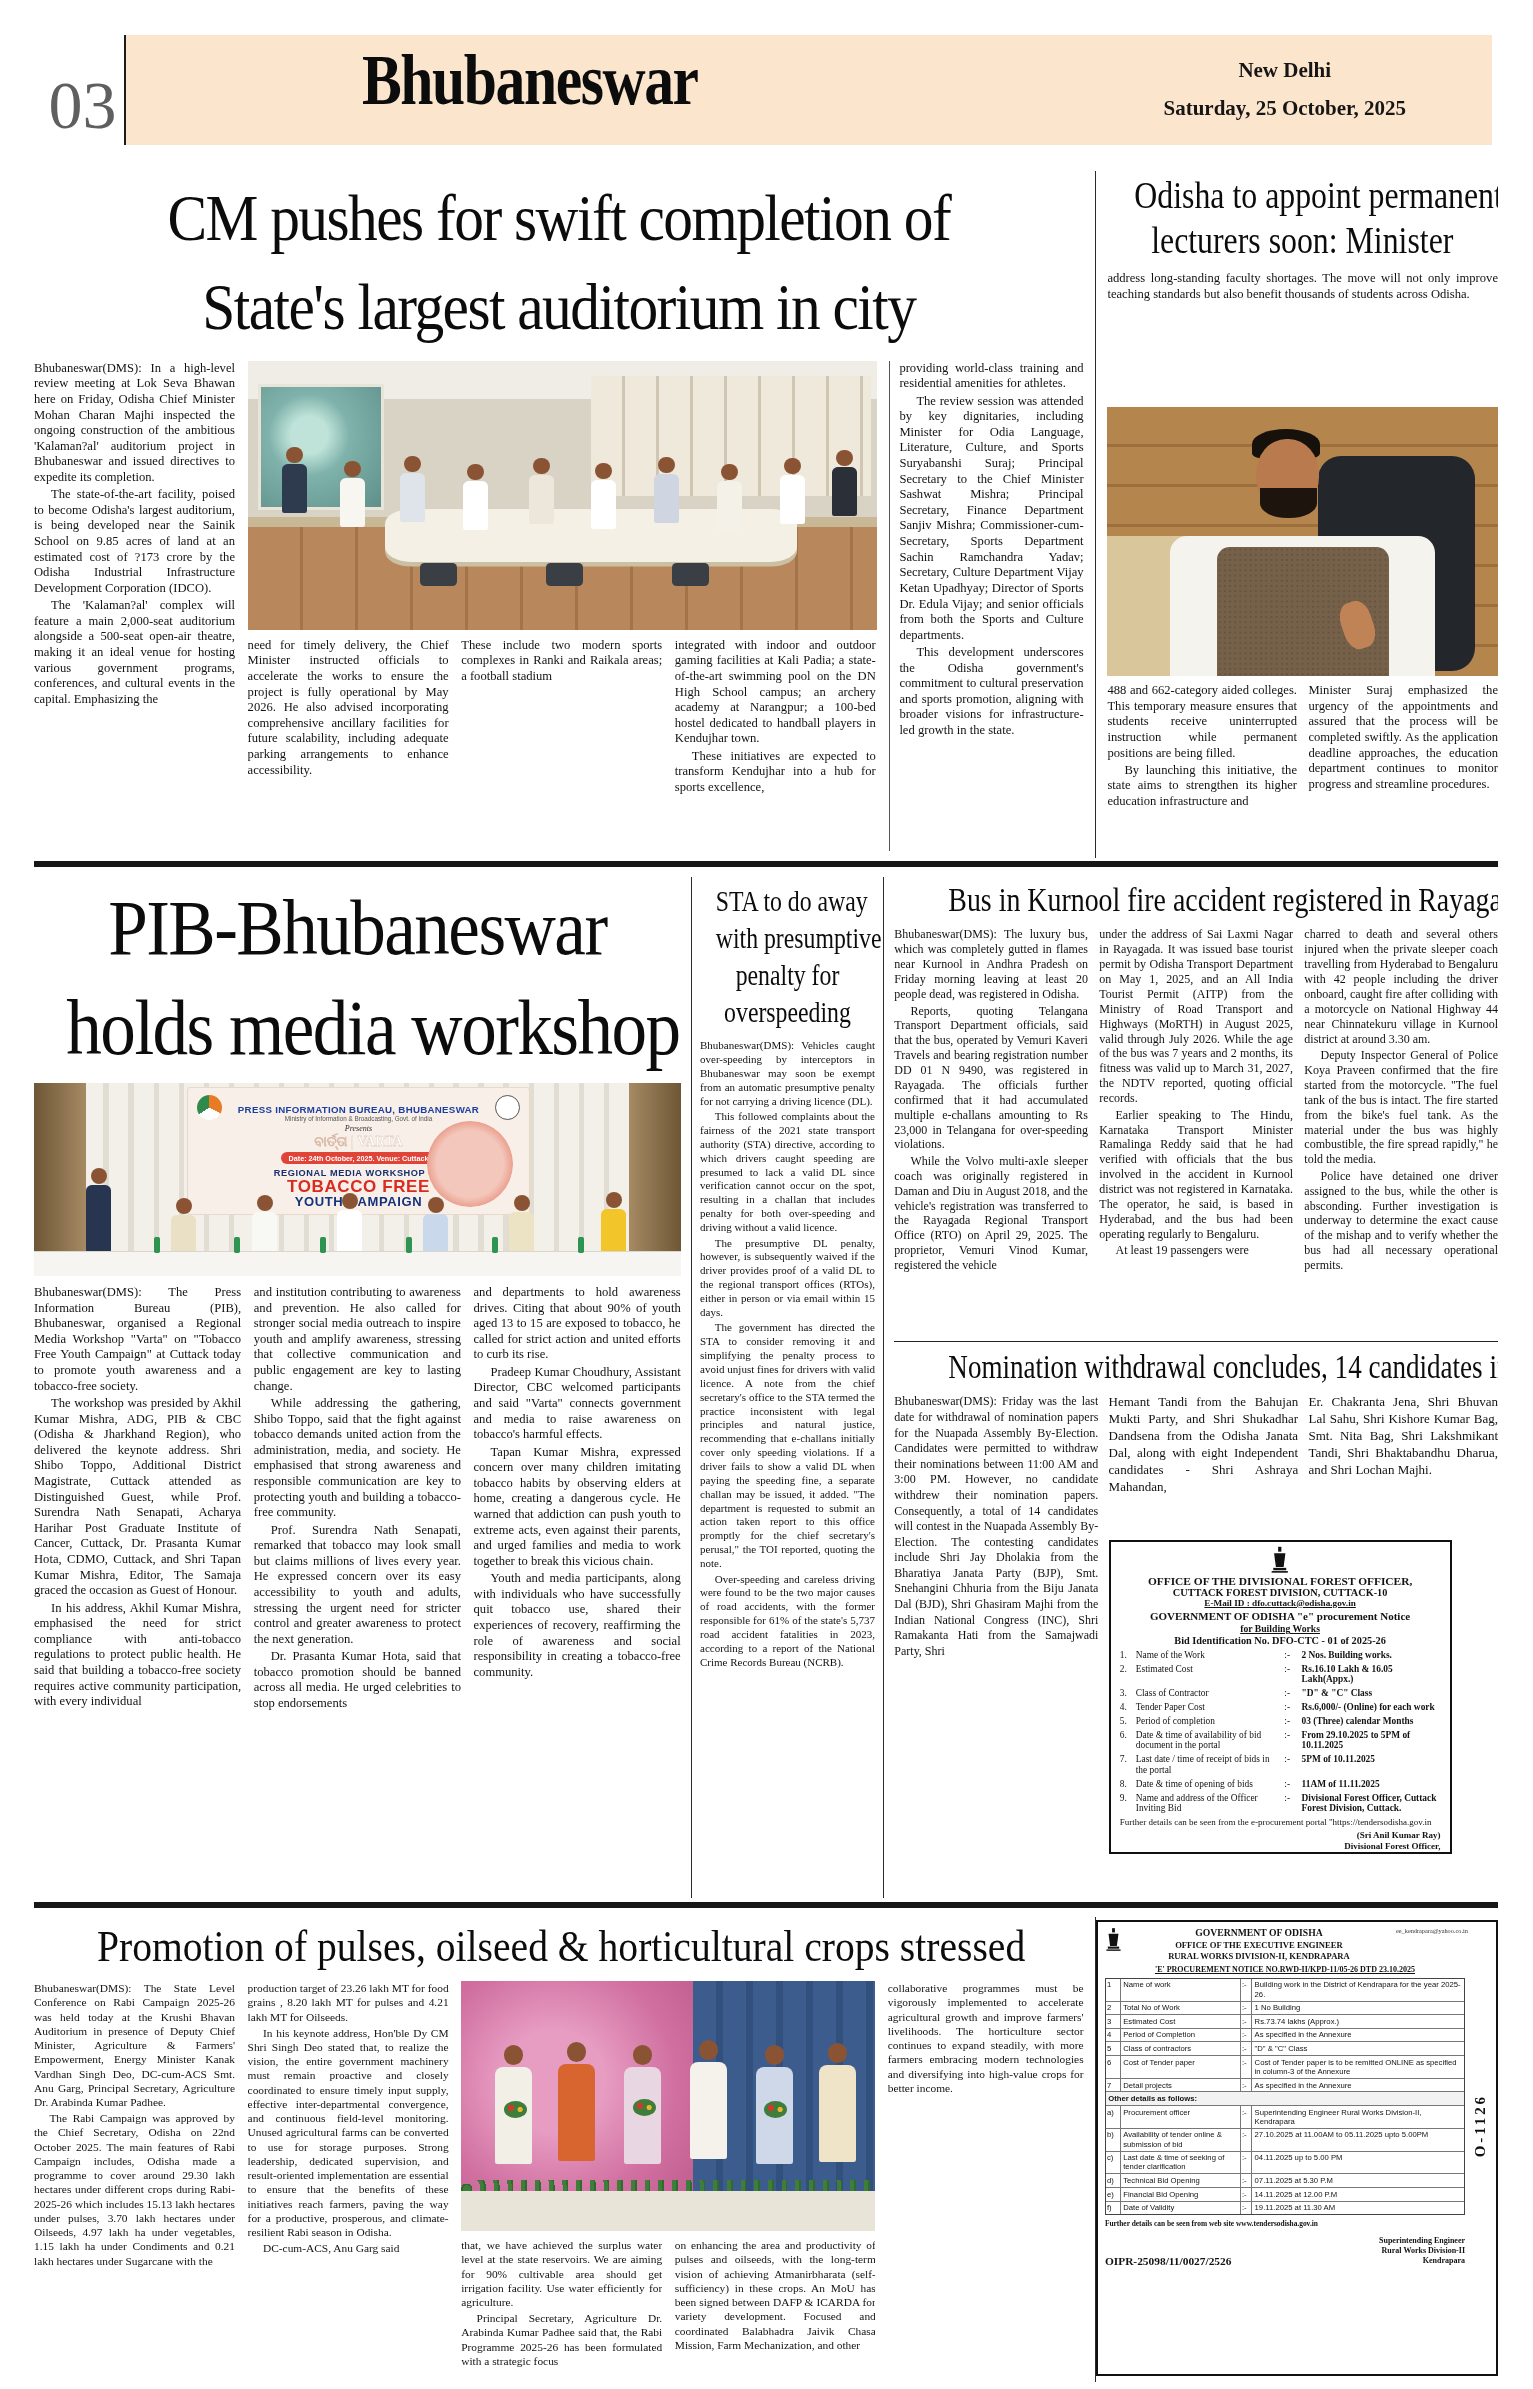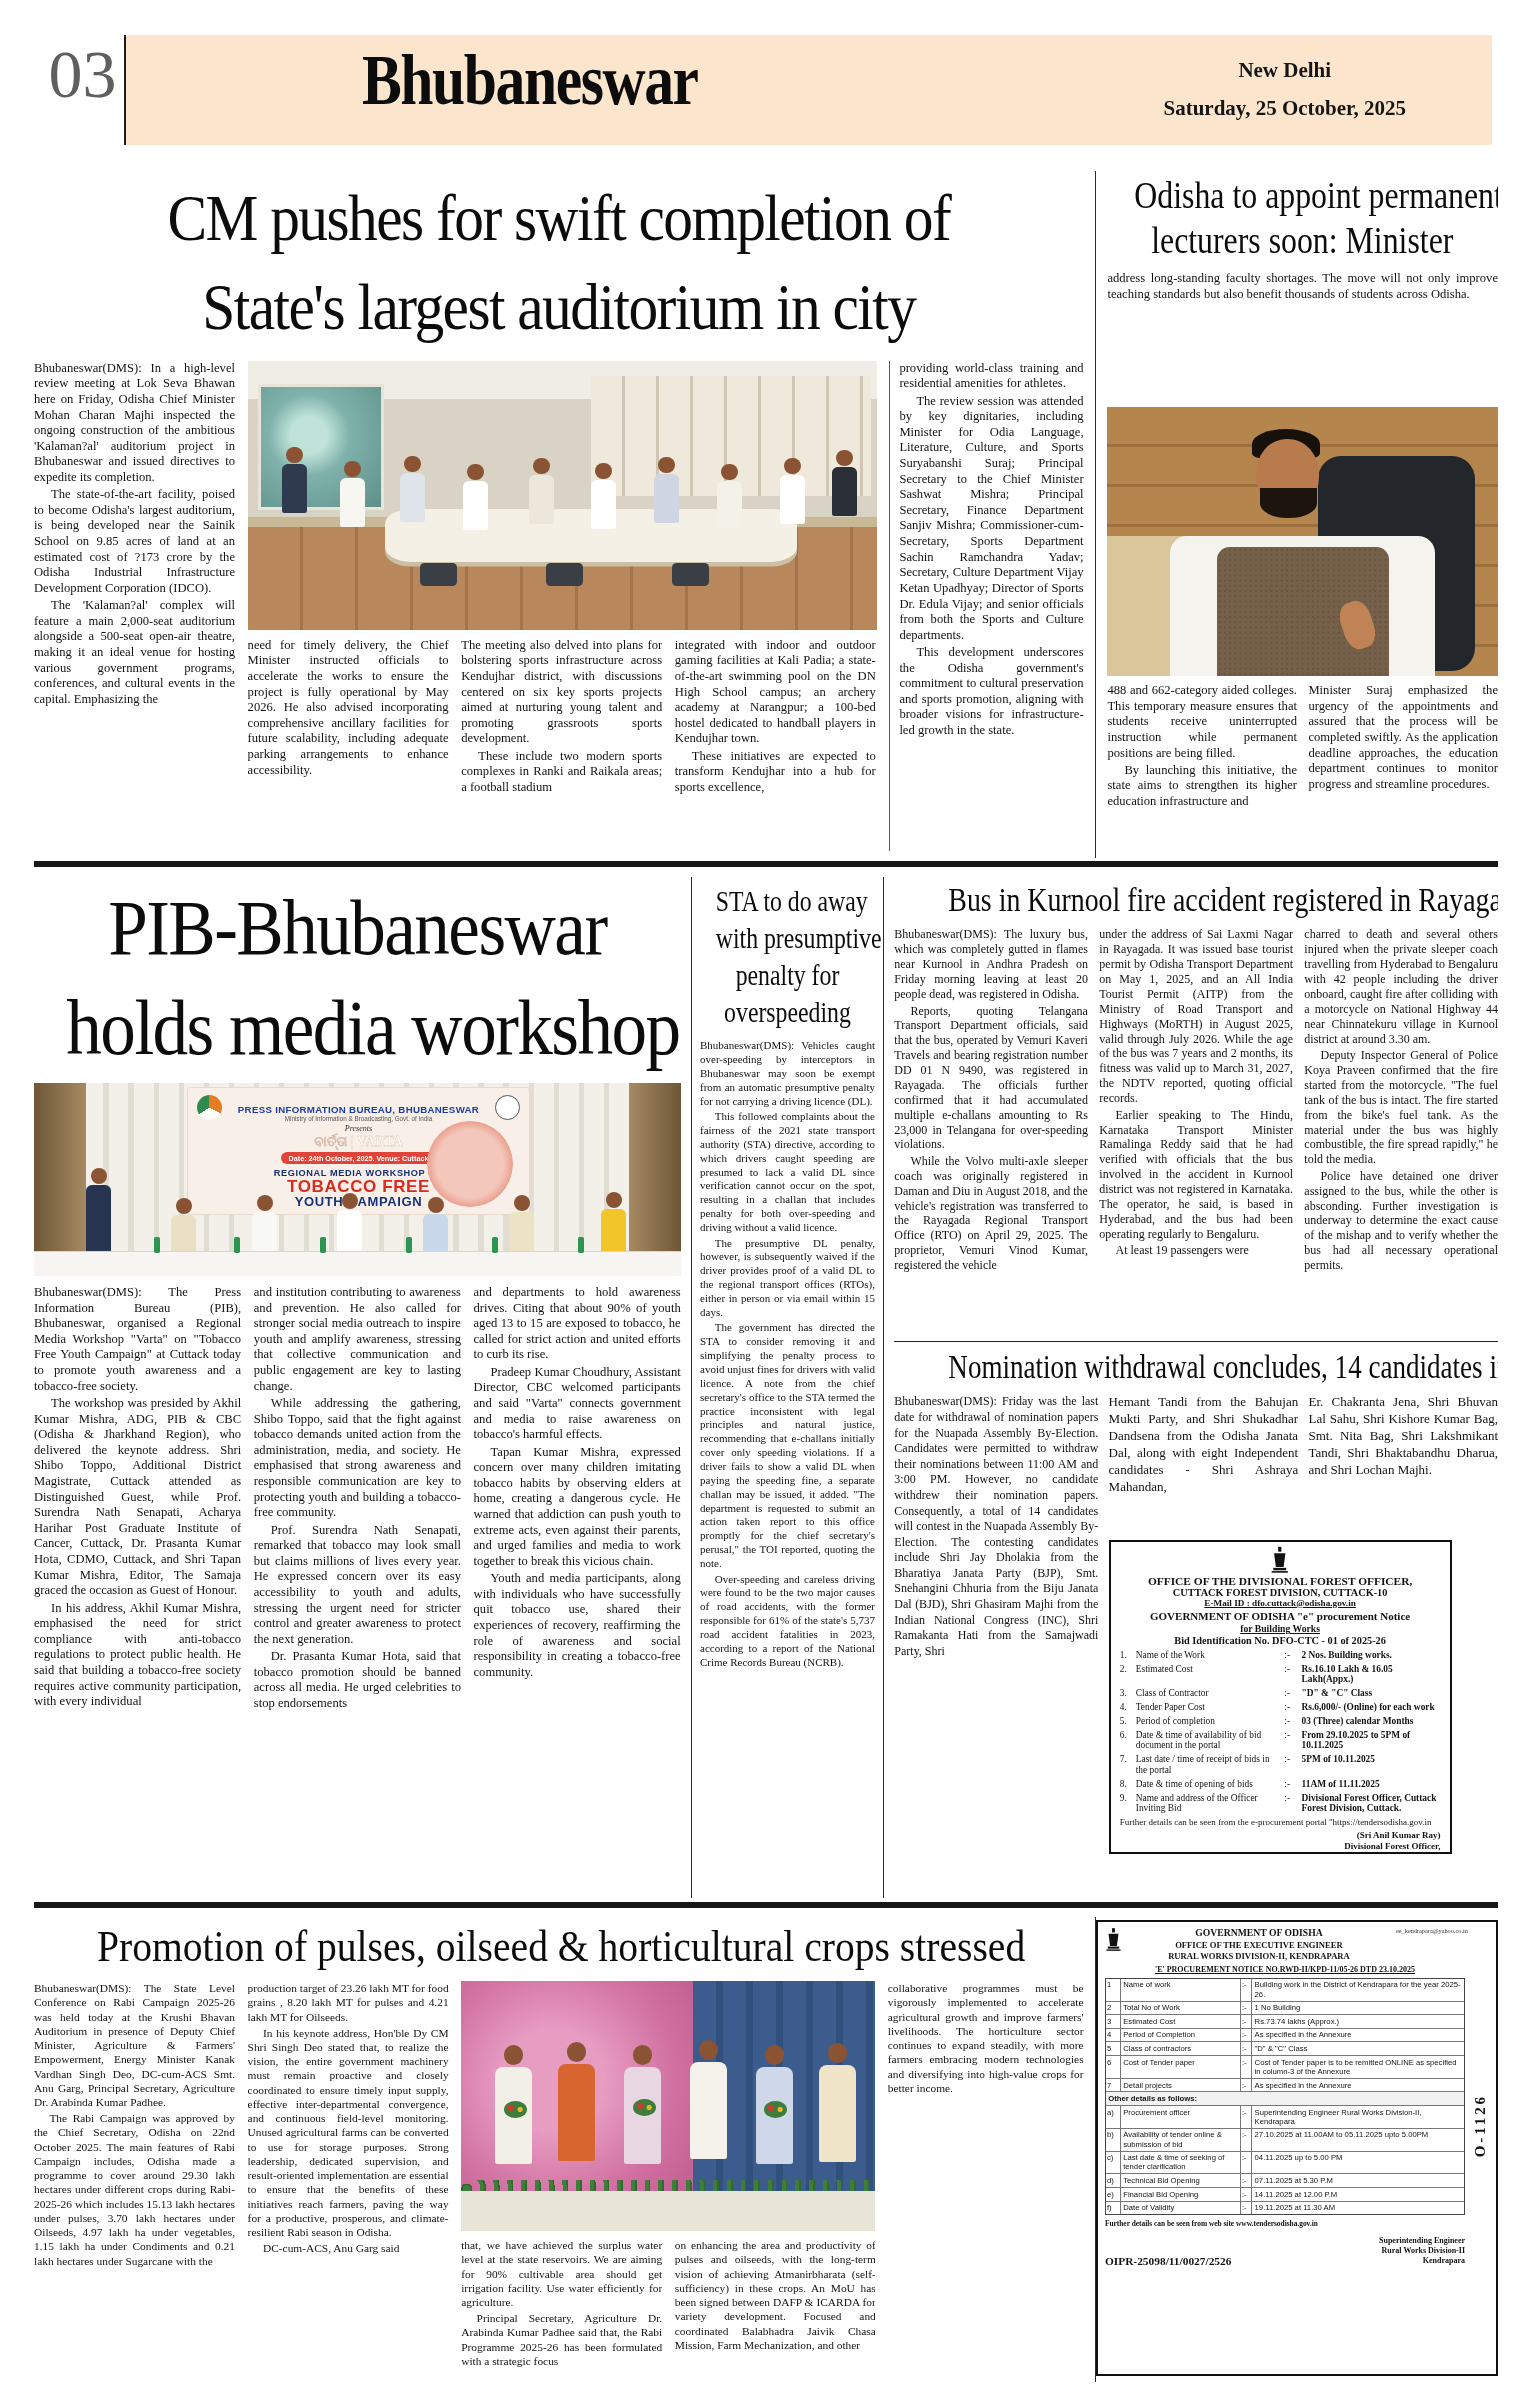--- a/index.html
+++ b/index.html
@@ -1,21 +1,21 @@
 <!DOCTYPE html>
 <html style="font-size:9.2px"><head>
 <meta charset="utf-8">
 <style>
   *{margin:0;padding:0;box-sizing:border-box}
   html,body{background:#ffffff}
   body{width:1533px;height:2389px;position:relative;font-family:"Liberation Serif",serif;color:#121212;overflow:hidden}
 
   
   .header{position:absolute;left:41px;top:35px;width:1451px;height:110px;background:#fbe5cd;display:flex;align-items:center}
-  .pagenum-box{width:85px;height:110px;background:#ffffff;border-right:2.3px solid #1c1c1c;display:flex;align-items:flex-start;justify-content:center}
+  .pagenum-box{width:85px;height:110px;background:#ffffff;border-right:2.3px solid #1c1c1c;display:flex;align-items:flex-end;justify-content:center}
   .pagenum{font-size:68px;color:#5f5f5f;font-weight:400}
   .masthead{margin-left:19.5px;font-size:48px;font-weight:700;color:#15503c;letter-spacing:-0.6px;text-shadow:0.6px 0.6px 0 #0e3527}
   .city{position:absolute;left:321px;top:4.6px;font-size:71px;font-weight:700;color:#0c0c0c;letter-spacing:-1.7px;transform:scaleX(.84);transform-origin:left center;white-space:nowrap}
   .edition{margin-left:auto;padding-right:86px;text-align:center;font-weight:700;font-size:21px;line-height:1.8;color:#161616}
 
   
   .sec{position:absolute;left:34px;width:1464px;display:flex;overflow:hidden}
   .bar{position:absolute;left:34px;width:1464px;height:5.7px;background:#171717}
   .hl{color:#0c0c0c;text-align:center;font-weight:400}
   .hl .ln{display:block;white-space:nowrap;transform-origin:center}
@@ -219,21 +219,20 @@
           <i class="fig" style="left:584px;top:106px;--c:#2b2f38"></i>
           <div class="cmph-chair" style="left:172px"></div>
           <div class="cmph-chair" style="left:298px"></div>
           <div class="cmph-chair" style="left:424px"></div>
         </div>
         <div class="cm-midcols">
           <div class="bodycol cm-col">
             <p>need for timely delivery, the Chief Minister instructed officials to accelerate the works to ensure the project is fully operational by May 2026. He also advised incorporating comprehensive ancillary facilities for future scalability, including adequate parking arrangements to enhance accessibility.</p>
           </div>
           <div class="bodycol cm-col">
-            <p>The meeting also delved into plans for bolstering sports infrastructure across Kendujhar district, with discussions centered on six key sports projects aimed at nurturing young talent and promoting grassroots sports development.</p>
             <p>These include two modern sports complexes in Ranki and Raikala areas; a football stadium</p>
           </div>
           <div class="bodycol cm-col">
             <p>integrated with indoor and outdoor gaming facilities at Kali Padia; a state-of-the-art swimming pool on the DN High School campus; an archery academy at Narangpur; a 100-bed hostel dedicated to handball players in Kendujhar town.</p>
             <p>These initiatives are expected to transform Kendujhar into a hub for sports excellence,</p>
           </div>
         </div>
       </div>
       <div class="bodycol cm-col cm-col5">
         <p>providing world-class training and residential amenities for athletes.</p>

